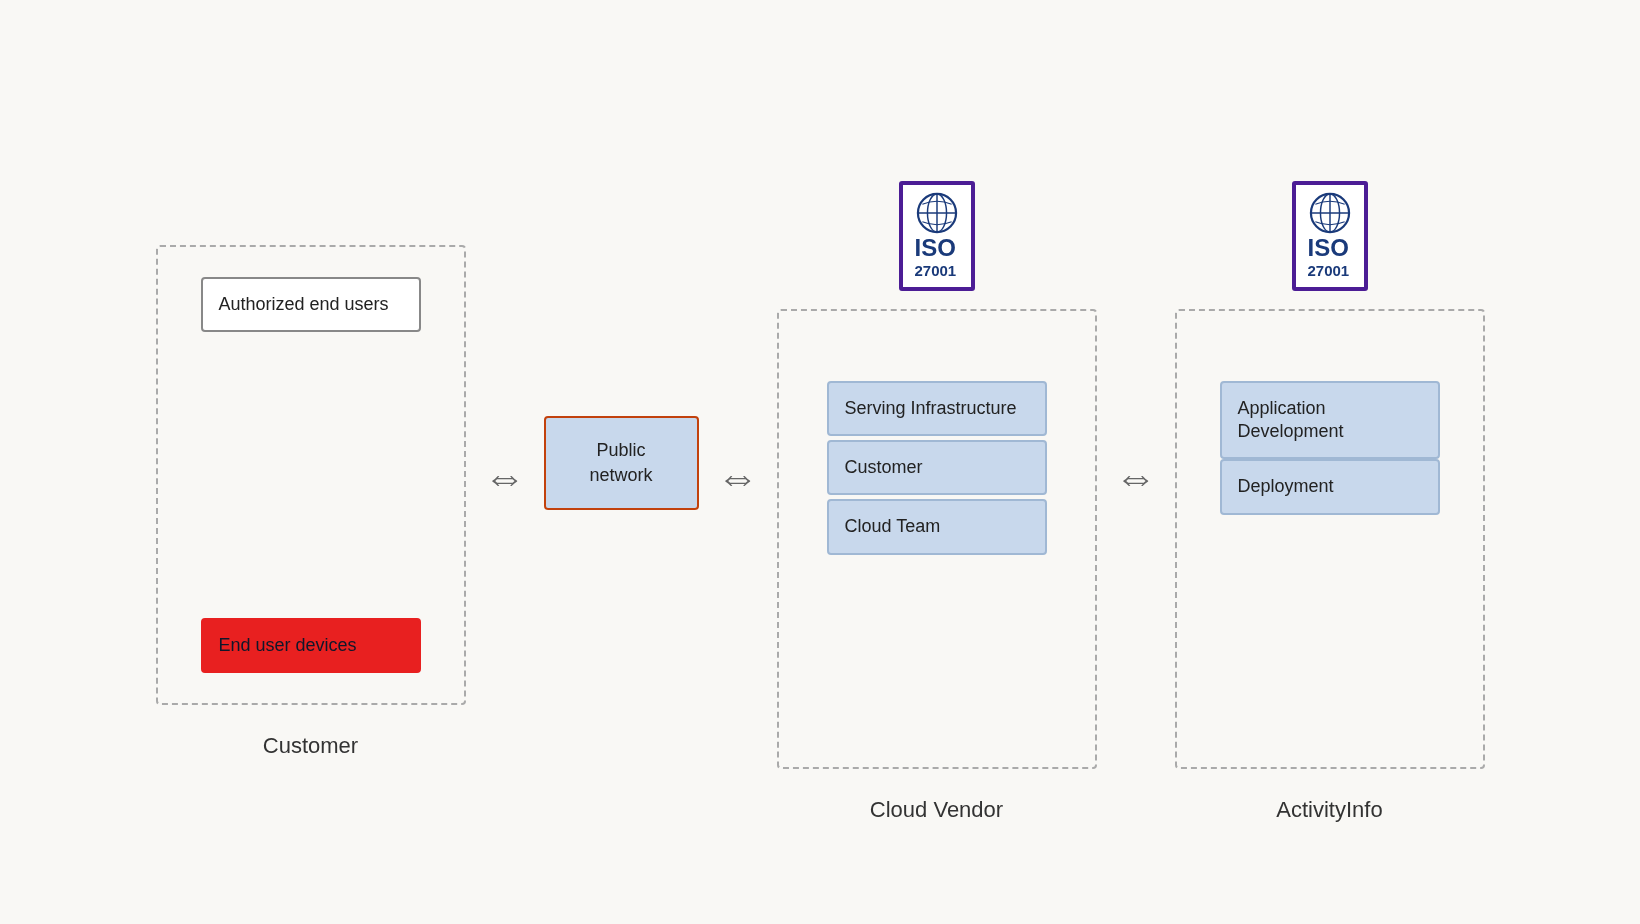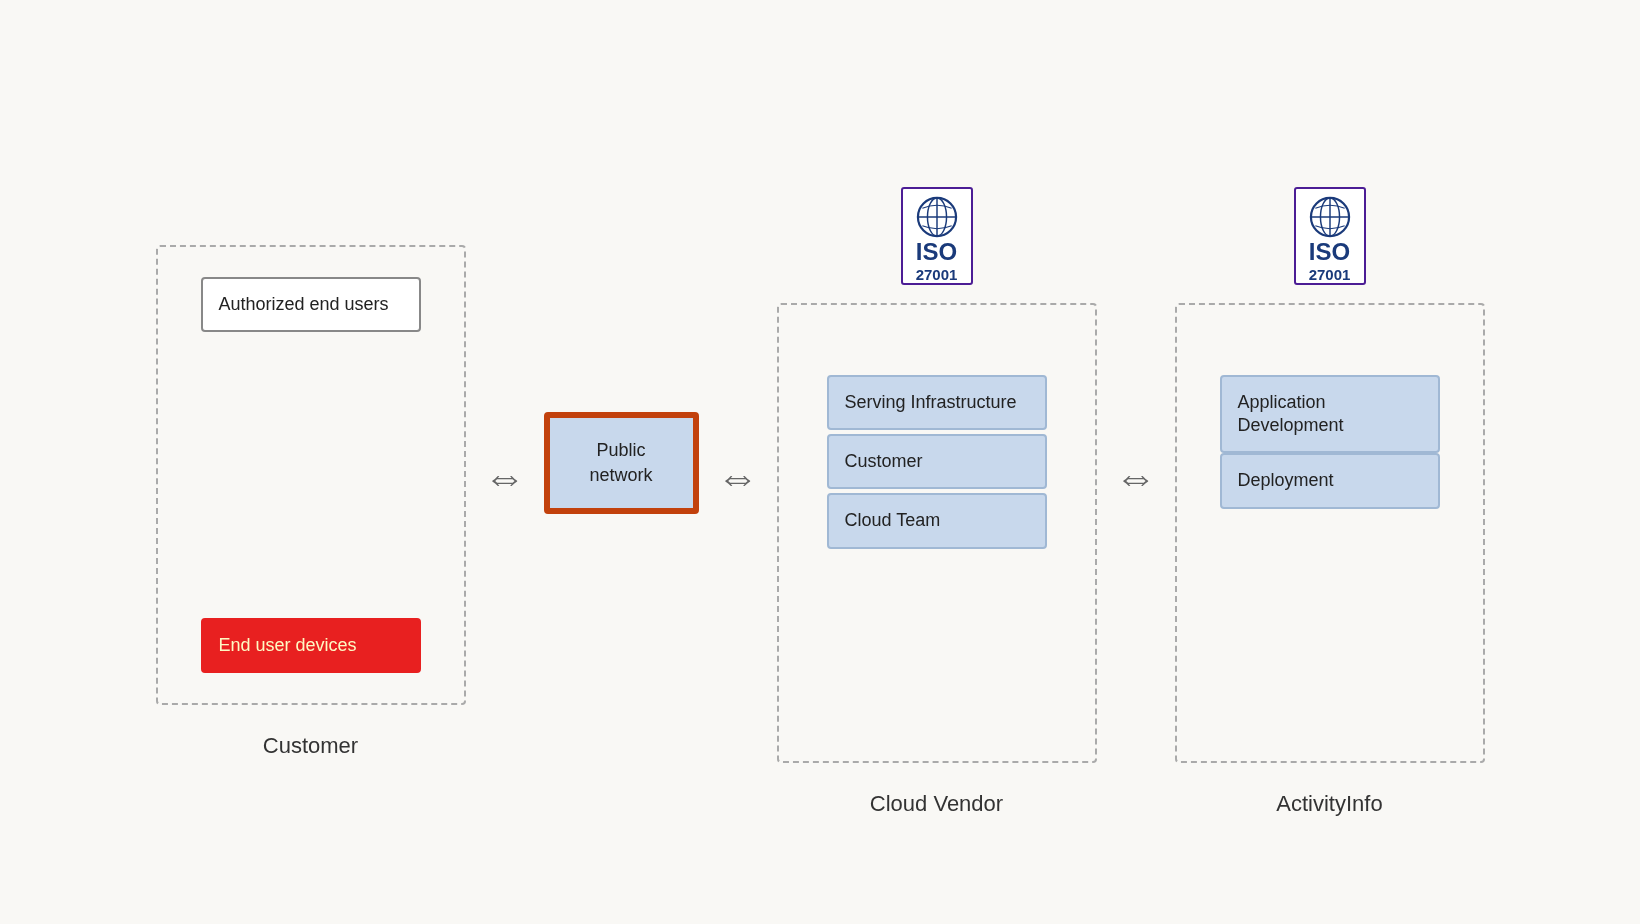--- a/index.html
+++ b/index.html
@@ -60,32 +60,32 @@
       background: white;
       padding: 14px 16px;
       width: 220px;
       font-size: 18px;
       color: #222;
       line-height: 1.3;
     }
 
     .box-red {
       background: #e82020;
-      color: #fef9c3;
+      color: #0f172a;
       border-color: #e82020;
     }
 
     .box-blue {
       background: #c8d8ec;
       border-color: #a0b8d4;
       color: #222;
     }
 
     .public-network-box {
-      border: 6px solid #c2410c;
+      border: 2px solid #c2410c;
       border-radius: 4px;
       background: #c8d8ec;
       padding: 20px 22px;
       font-size: 18px;
       color: #222;
       text-align: center;
       width: 155px;
       line-height: 1.4;
     }
 
@@ -117,23 +117,22 @@
     .iso-container {
       display: flex;
       flex-direction: column;
       align-items: center;
       margin-bottom: 18px;
     }
 
     .globe-svg-wrap {
       display: flex;
       flex-direction: column;
-      align-items: center;
-      border: 2px solid #4c1d95;
-      padding: 6px 12px 0 12px;
+      border: 4px solid #4c1d95;
+      padding: 6px 12px 8px 12px;
       background: white;
       border-radius: 3px;
     }
   </style>
 </head>
 <body>
 
 <div class="diagram-row">
 
   <div class="zone-wrapper">

